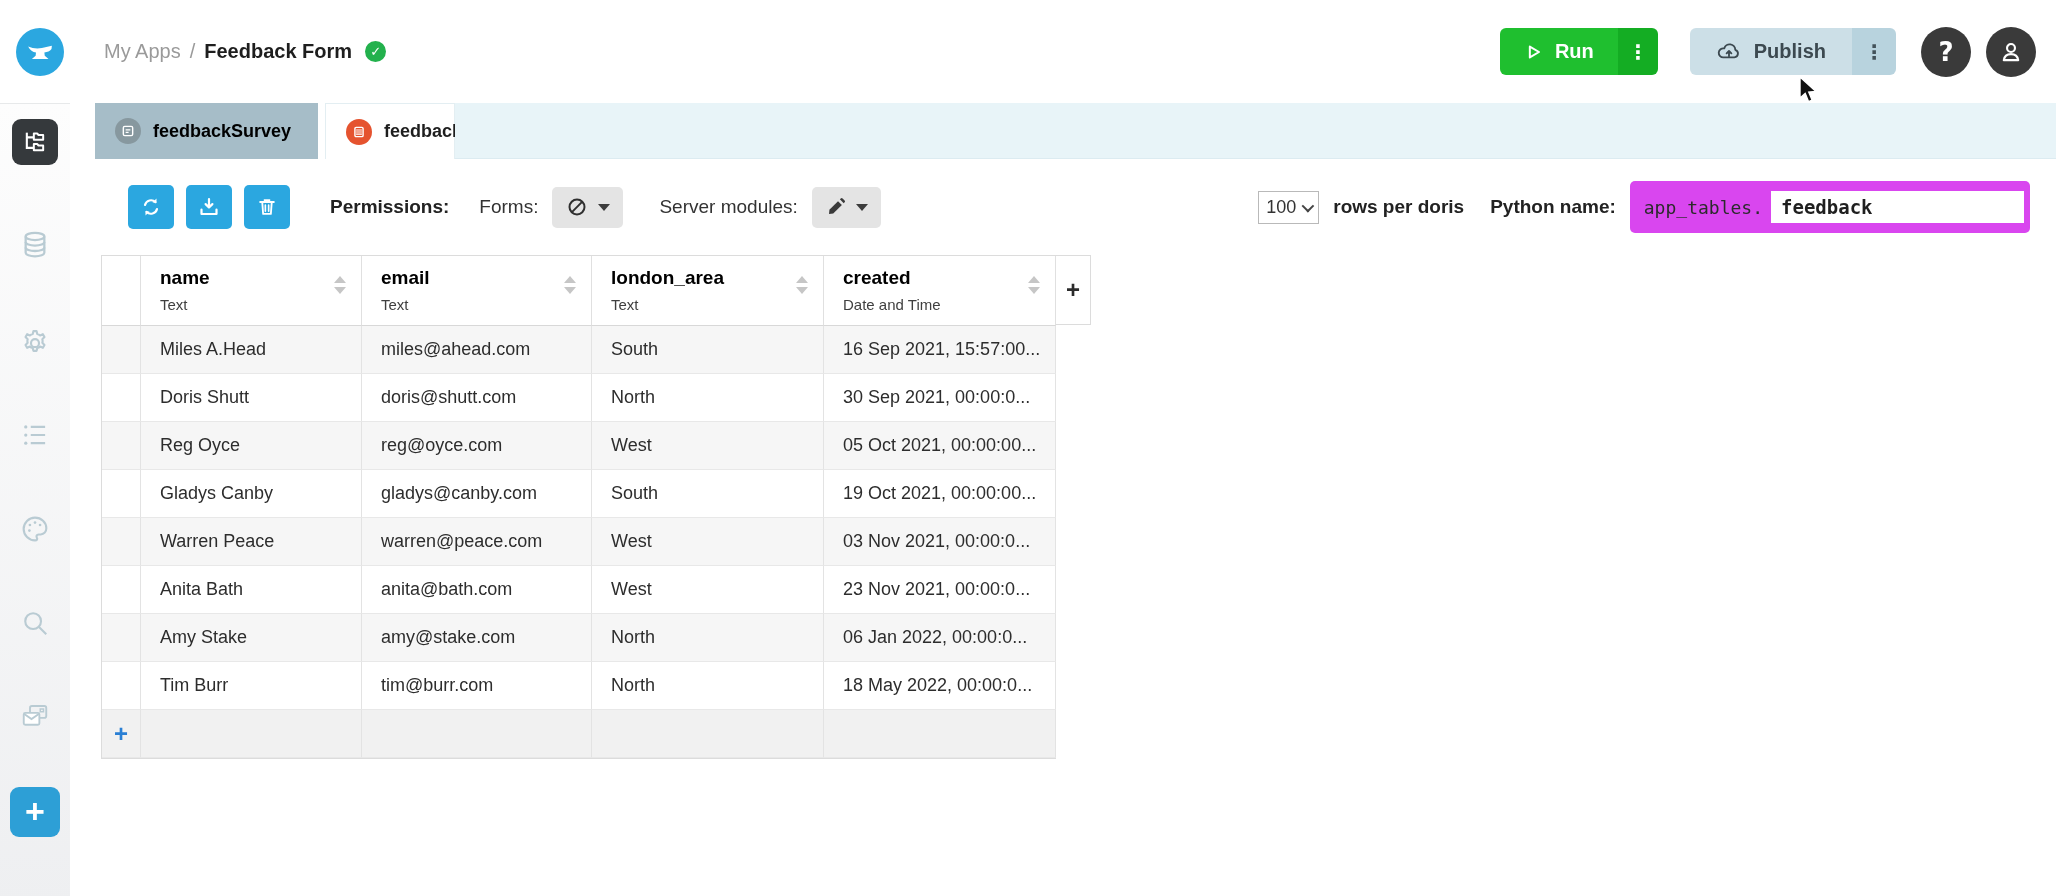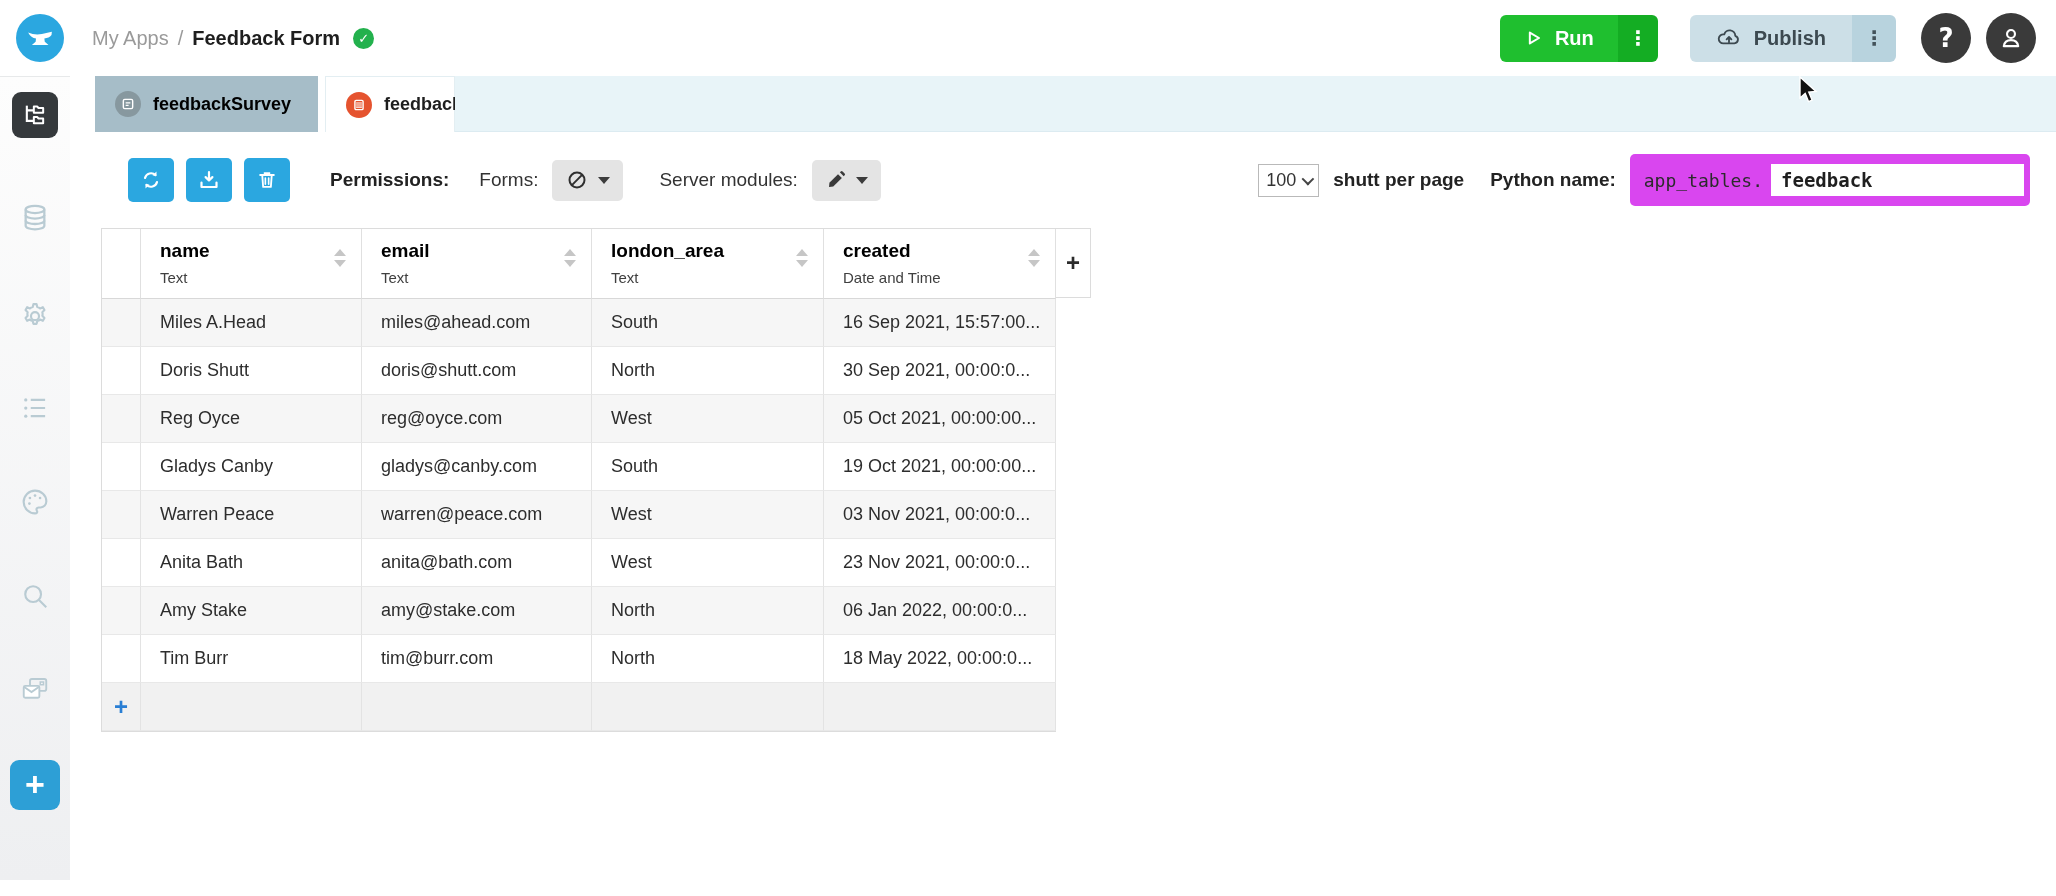--- a/index.html
+++ b/index.html
@@ -1,21 +1,21 @@
 <!DOCTYPE html>
 <html><head>
 <meta charset="utf-8">
 <style>
   * { margin:0; padding:0; box-sizing:border-box; }
   html,body { width:2056px; height:896px; overflow:hidden; background:#fff;
               font-family:"Liberation Sans", "DejaVu Sans", sans-serif; }
   .app { position:relative; width:2056px; height:896px; background:#fff; }
 
   
-  .topbar { height:76px; display:flex; align-items:center; padding:0 20px 0 16px; background:#fff; }
+  .topbar { height:103px; display:flex; align-items:center; padding:0 20px 0 16px; background:#fff;gap:12px; }
   .logo { width:48px; height:48px; border-radius:50%; background:#2ba7e0; display:flex; align-items:center; justify-content:center; flex:0 0 auto; }
   .breadcrumb { margin-left:28px; font-size:20px; color:#9a9a9a; display:flex; align-items:center; gap:9px; }
   .breadcrumb .appname { color:#1e1e1e; font-weight:bold; }
   .check-badge { width:21px; height:21px; border-radius:50%; background:#23b14d; color:#fff; font-size:13px; font-weight:bold;
                  display:flex; align-items:center; justify-content:center; margin-left:4px; }
   .top-actions { margin-left:auto; display:flex; align-items:center; }
   .splitbtn { display:flex; height:47px; border-radius:6px; overflow:hidden; }
   .run-main { background:#1fbf2f; color:#fff; display:flex; align-items:center; gap:11px; padding:0 24px; font-size:20px; font-weight:bold; cursor:pointer; }
   .run-kebab { background:#14ad23; width:40px; display:flex; align-items:center; justify-content:center; cursor:pointer; }
   .pub-main { background:#ccdfe7; color:#3c4950; display:flex; align-items:center; gap:12px; padding:0 26px; font-size:20px; font-weight:bold; cursor:pointer; }
@@ -268,21 +268,21 @@
             <path d="M16.2 3.6l4.2 4.2 1-1a1.4 1.4 0 0 0 0-2l-2.2-2.2a1.4 1.4 0 0 0-2 0z" fill="#3a3a3a"></path>
           </svg>
           <span class="caret-down"></span>
         </button>
 
         <div class="tb-right">
           <div class="pageselect">
             <span>100</span>
             <span class="chev"></span>
           </div>
-          <span class="tb-label-bold ml14">shutt per page</span>
+          <span class="tb-label-bold ml14">rows per doris</span>
           <span class="tb-label-bold ml26">Python name:</span>
           <div class="pyname-box">
             <span class="pyname-prefix">app_tables.</span>
             <input class="pyname-input" value="feedback" style="">
           </div>
         </div>
       </div>
 
       <div class="table-wrap">
         <div class="dtable">

